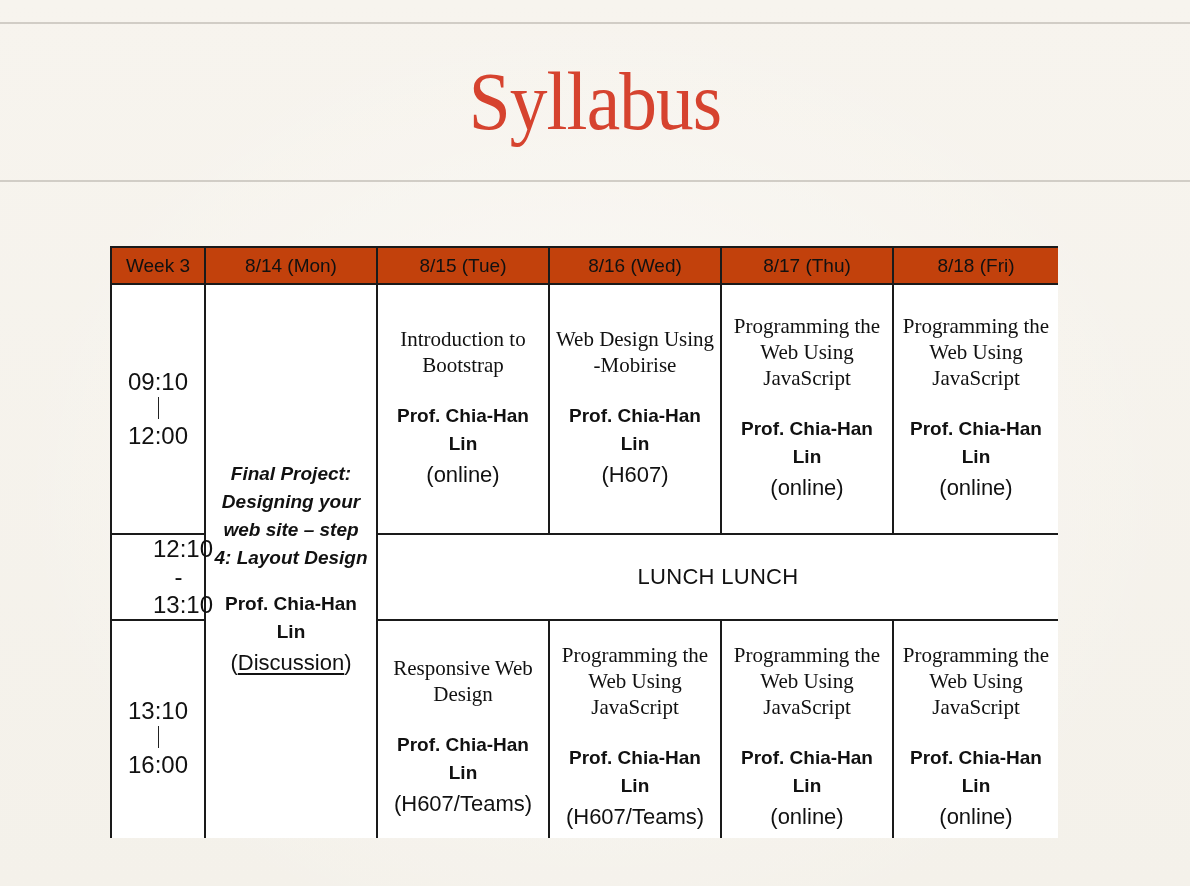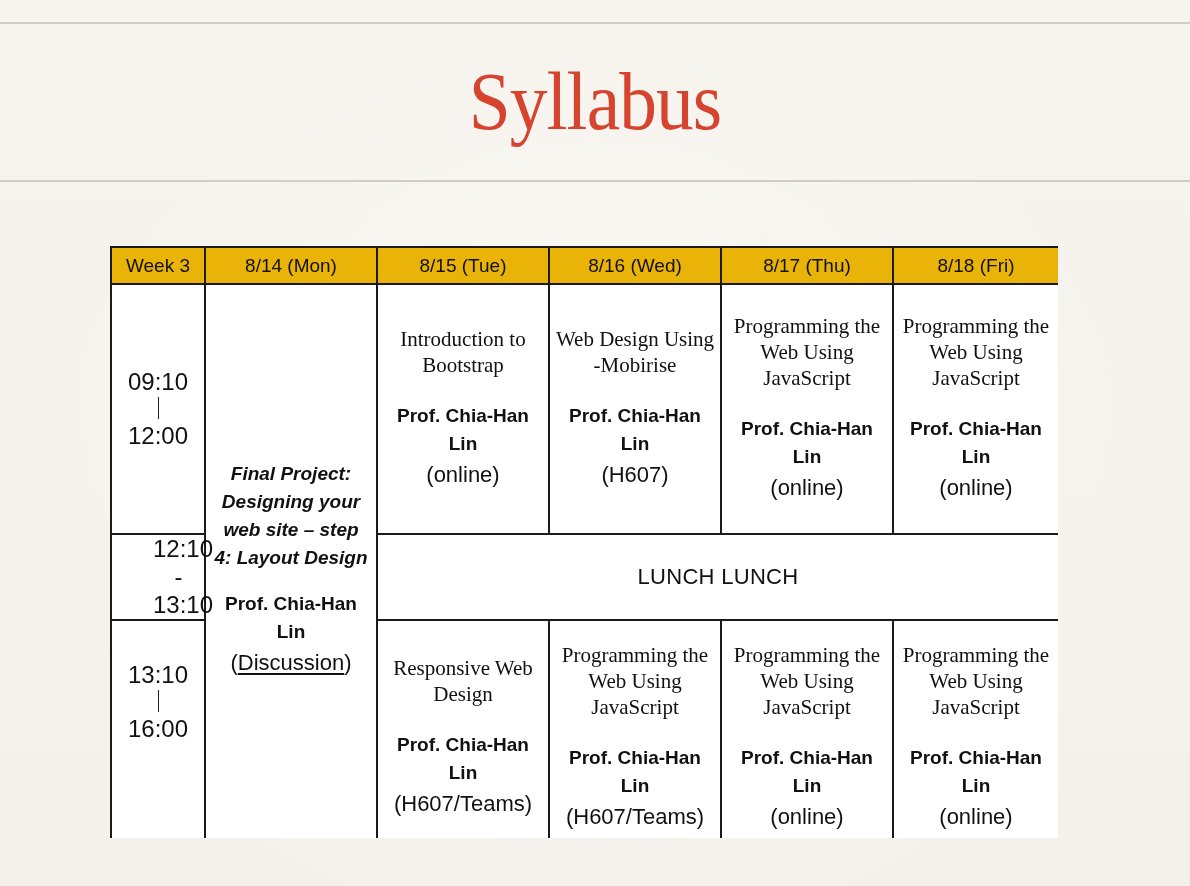--- a/index.html
+++ b/index.html
@@ -33,21 +33,21 @@
     table {
       border-collapse: collapse; table-layout: fixed;
       width: 948px;
     }
     td, th {
       border: 2px solid #1a1a1a;
       padding: 0; text-align: center; vertical-align: middle;
       background: #ffffff; color: #111;
     }
     th {
-      background: #eab308;
+      background: #c2410c;
       font-weight: normal;
       font-family: "Liberation Sans", "DejaVu Sans", sans-serif;
       font-size: 19px; height: 35px;
     }
     tr.morning td { height: 248px; }
     tr.lunch td { height: 53px; }
     tr.afternoon td { height: 234px; }
     tr.next th { height: 30px; }
     .time {
       font-size: 24px; line-height: 28px;
@@ -145,21 +145,21 @@
           <div>13:10</div>
         </div>
       </td>
       <td colspan="4">
         <span class="lunch-label">LUNCH LUNCH</span>
       </td>
     </tr>
 
     <tr class="afternoon">
       <td style="vertical-align:top;">
-        <div class="time" style="padding-top:40px;">
+        <div class="time" style="padding-top:76px;">
           <span>13:10</span>
           <span class="bar"></span>
           <span>16:00</span>
         </div>
       </td>
       <td>
         <div class="course">Responsive Web Design</div>
         <div class="prof">Prof. Chia-Han Lin</div>
         <div class="loc">(H607/Teams)</div>
       </td>

